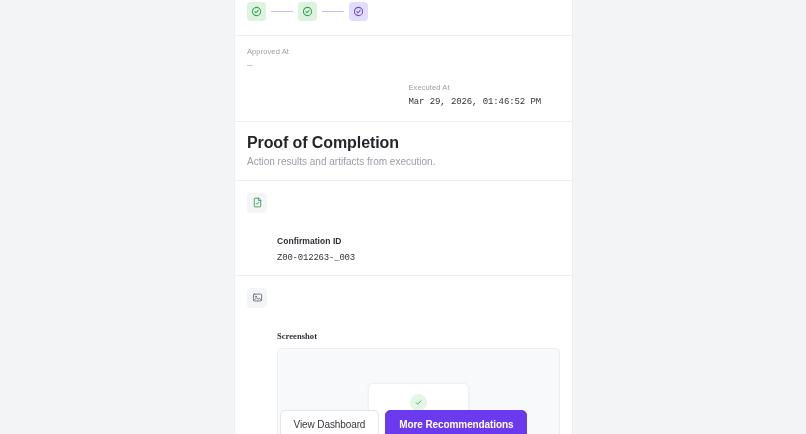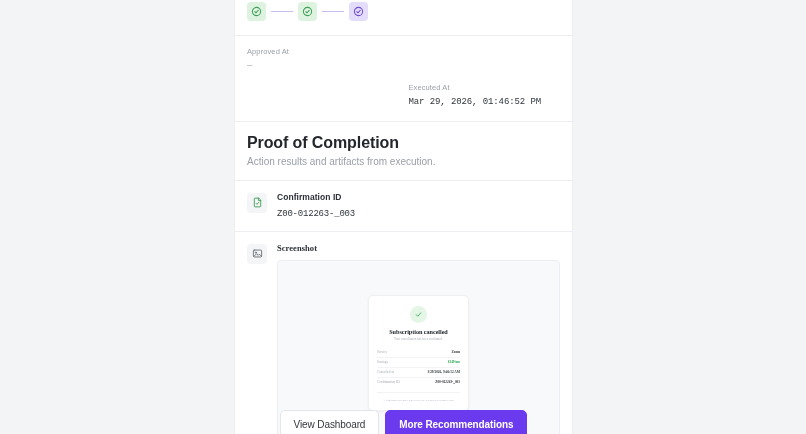--- a/index.html
+++ b/index.html
@@ -79,21 +79,21 @@
     padding: 11px 12px 12px 12px;
     border-bottom: 1px solid #eceef1;
   }
   .artifact:last-of-type { border-bottom: none; font-family: Liberation Serif, serif; }
   .art-icon {
     width: 20px; height: 20px; flex: 0 0 auto;
     border-radius: 4px; background: #f4f5f7;
     display: flex; align-items: center; justify-content: center;
     margin-right: 10px; margin-top: 1px;
   }
-  .art-body { flex: 1; min-width: 0; }
+  .art-body { flex: 1; min-width: 0; margin-top: 44px; }
   .art-label {
     font-size: 8.5px; font-weight: bold; color: #2b3036;
     letter-spacing: .05px; margin-bottom: 7px;
   }
   .art-value {
     font-size: 9px; color: #31363c;
     font-family: "Liberation Mono", monospace;
     letter-spacing: -.2px;
   }
 

